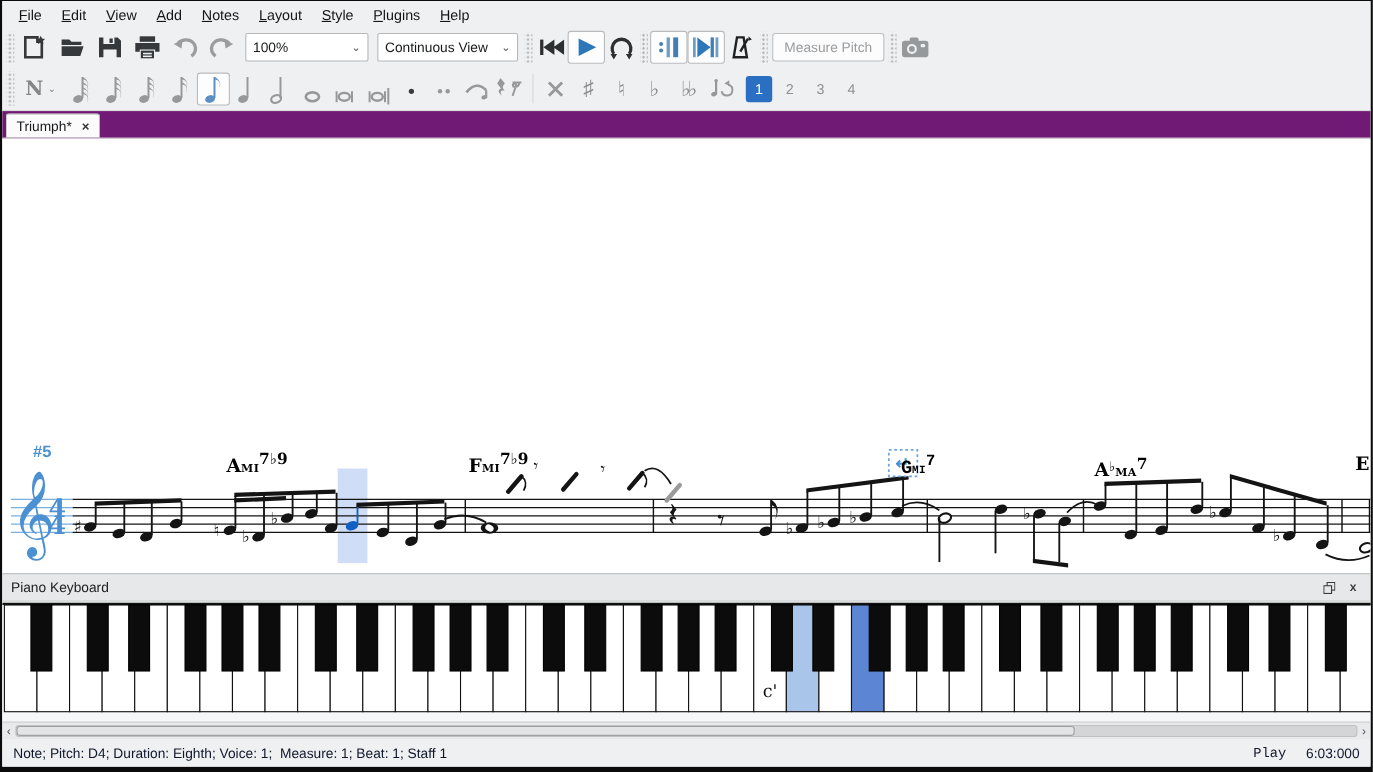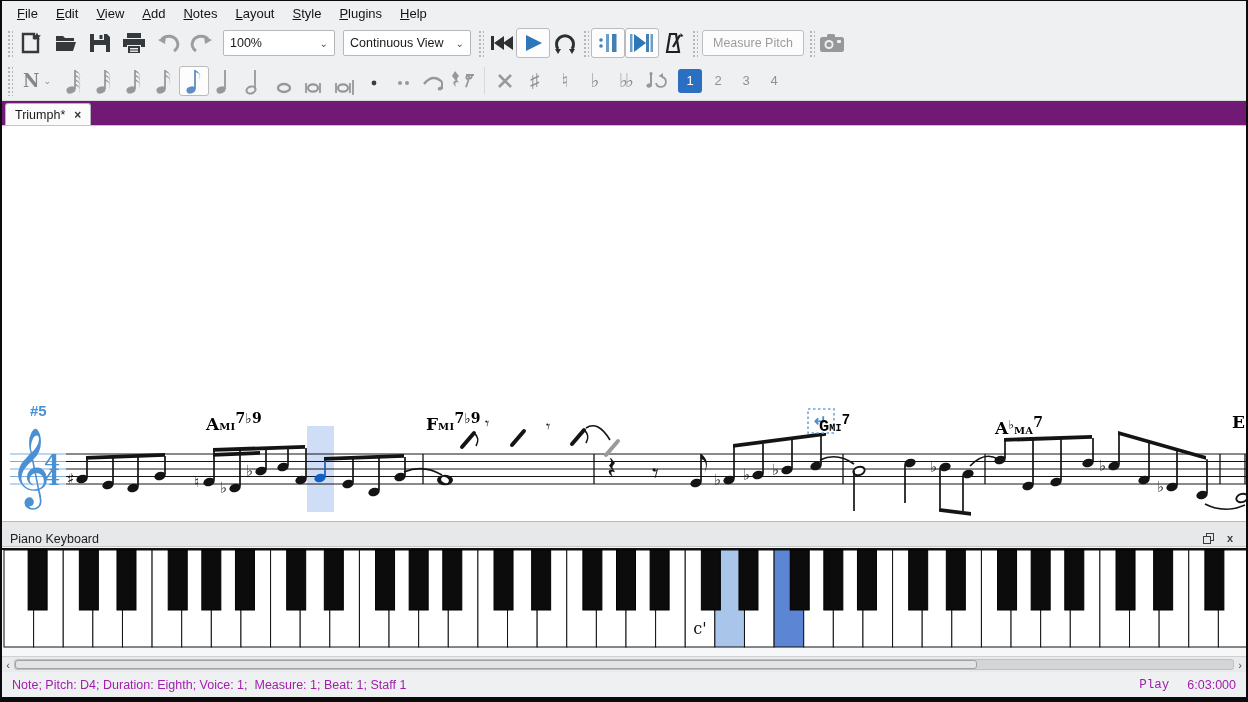--- a/index.html
+++ b/index.html
@@ -48,36 +48,36 @@
   .score svg { position:absolute; left:0; top:0; }
   .chord { position:absolute; font-family:"DejaVu Serif",serif; font-weight:bold; color:#000;
     white-space:nowrap; }
   .chord .r { font-size:17px; }
   .chord .q { font-size:10px; letter-spacing:.3px; }
   .chord .s { font-size:14px; vertical-align:7px; }
   .chord .a { font-size:12px; vertical-align:5px; }
   .mlabel { position:absolute; color:#4a90d2; font-size:15px; font-weight:bold; }
   
   .panel-title { height:26px; background:#e7e8e9; border-top:1px solid #b9babb; border-bottom:1px solid #c6c7c8;
-    display:flex; align-items:flex-end; padding:0 8px; font-size:12.5px; color:#1b1d1f; }
+    display:flex; align-items:center; padding:0 8px; font-size:12.5px; color:#1b1d1f; }
   .panel-title .sp { flex:1; }
   .ptool { width:16px; height:16px; display:flex; align-items:center; justify-content:center;
     color:#3a3c3e; font-size:11px; margin-left:6px; }
   .keys-wrap { height:109px; background:#f6f7f8; position:relative; }
   
   .hscroll { height:16px; background:#e9eaeb; border-top:1px solid #cfd0d1; position:relative;
     display:flex; align-items:center; }
   .scroll-arrow { width:12px; text-align:center; font-size:11px; color:#4a4c4e; line-height:14px; }
   .scroll-track { position:absolute; left:12px; right:12px; top:2px; bottom:2px;
     background:#d4d5d6; border-radius:3px; border:1px solid #bfc0c1; }
   .scroll-thumb { position:absolute; left:0; top:0; bottom:0; width:79%;
     background:#e3e4e5; border:1px solid #9fa1a3; border-radius:3px; }
   
   .statusbar { height:25px; display:flex; align-items:center; padding:0 10px;
-    font-size:12.5px; color:#a21caf; background:#eff0f1; }
+    font-size:12.5px; color:#0f172a; background:#eff0f1; }
   .statusbar .left { flex:1; white-space:pre; }
   .statusbar .play { margin-right:18px;font-family:Liberation Mono, monospace; }
   svg text { user-select:none; }
 </style>
 </head>
 <body>
 
 <div class="menubar" id="menubar">
     <div class="menu-item"><u>F</u>ile</div>
     <div class="menu-item"><u>E</u>dit</div>

